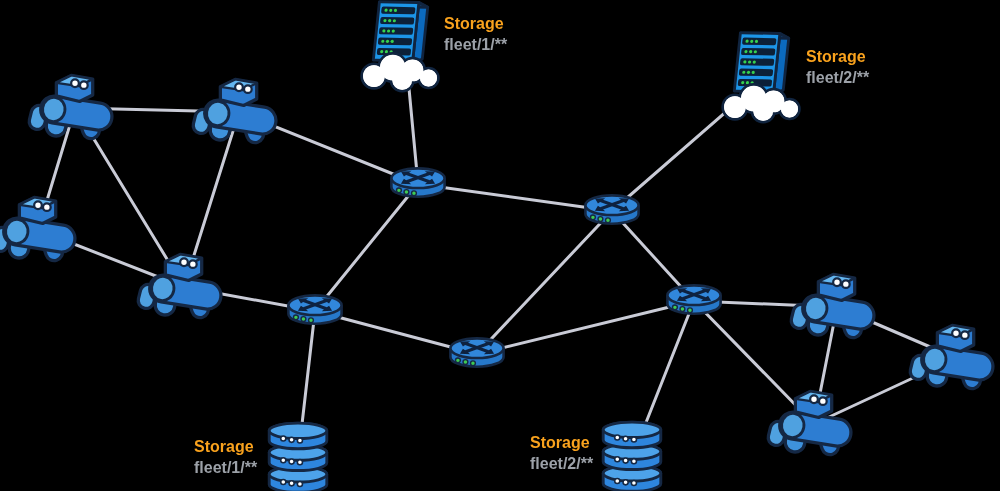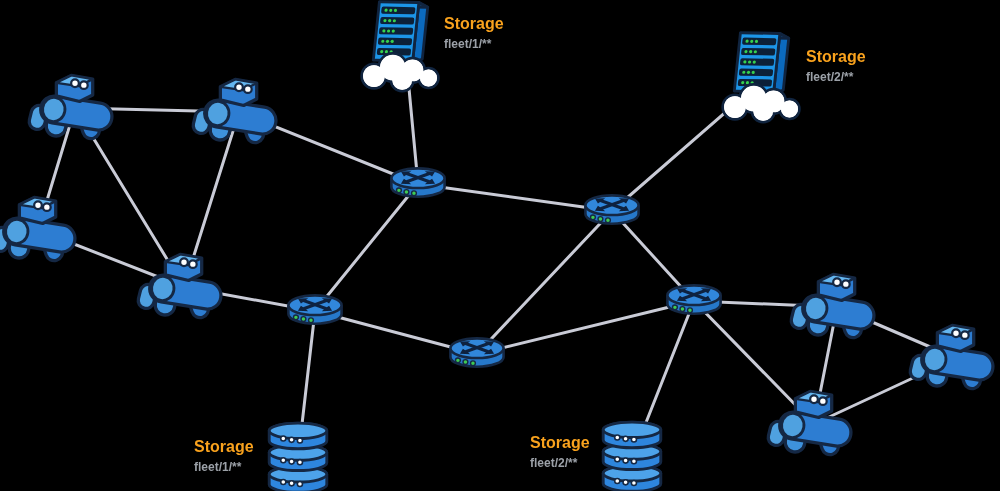--- a/index.html
+++ b/index.html
@@ -2,21 +2,21 @@
 <html style="--bg: #000000; --orange: #F9A21D; --gray: #9CA1A8; --link: #C9CBD6;"><head>
 <meta charset="utf-8">
 <style>
   html,body{margin:0;padding:0;background:#000;}
   #canvas{position:relative;width:1000px;height:491px;background:var(--bg,#000);overflow:hidden;
           font-family:"Liberation Sans",sans-serif;}
   #graph{position:absolute;left:0;top:0;}
   #edges line{stroke:var(--link,#C9CBD6);stroke-width:3;stroke-linecap:round;}
   .label{position:absolute;line-height:21px;white-space:nowrap;}
   .label .t{display:block;color:var(--orange,#F9A21D);font-weight:700;font-size:16px;}
-  .label .p{display:block;color:var(--gray,#9CA1A8);font-weight:700;font-size:12px;}
+  .label .p{display:block;color:var(--gray,#9CA1A8);font-weight:700;font-size:16px;}
   symbol{overflow:visible;}
 </style>
 </head>
 <body>
 
 <div id="canvas">
   <svg id="graph" width="1000" height="491" viewBox="0 0 1000 491">
     <defs>
 
       <symbol id="sym-robot" viewBox="0 0 100 74">

